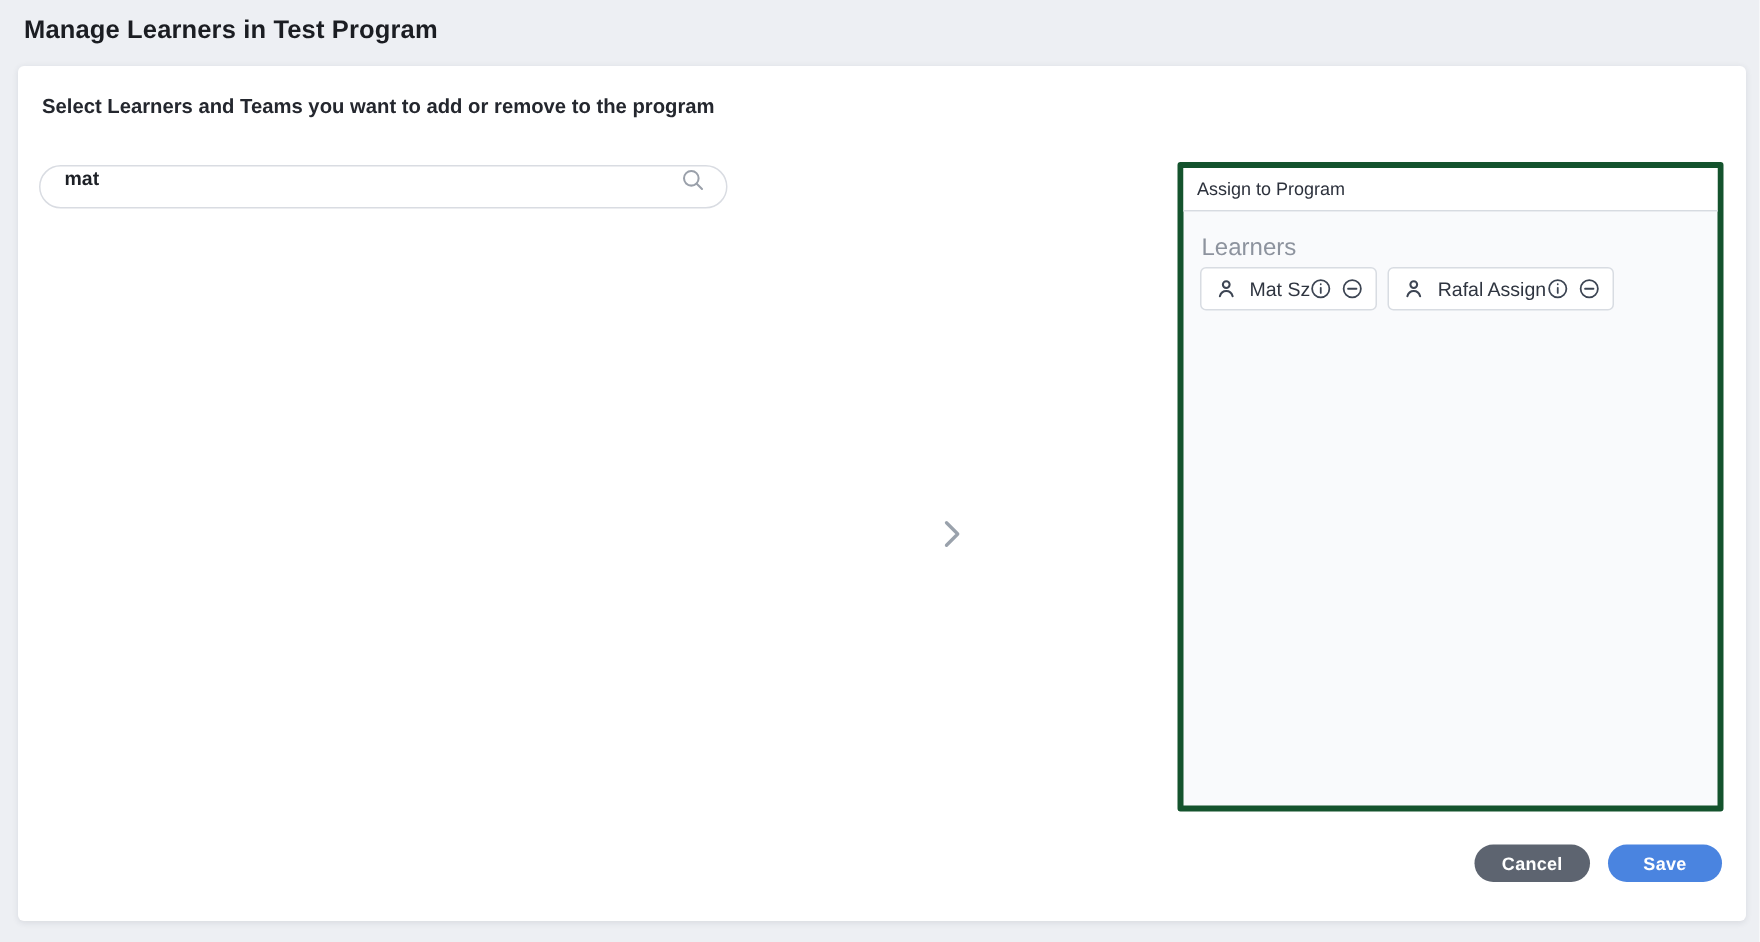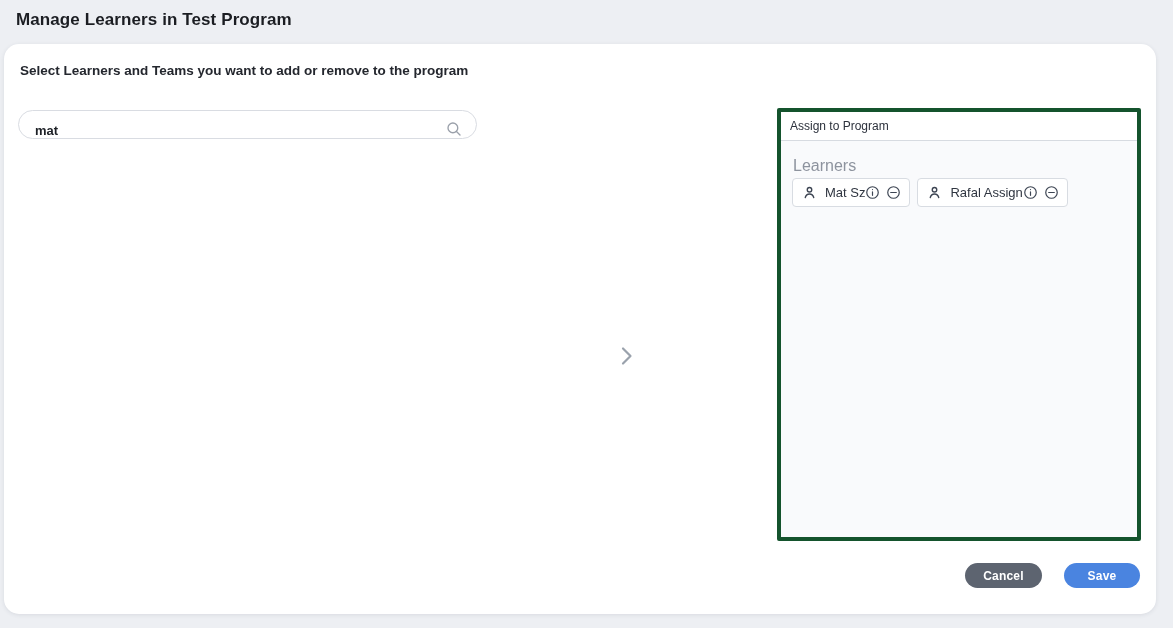--- a/index.html
+++ b/index.html
@@ -13,42 +13,42 @@
   .page-title {
     position: absolute;
     left: 16px; top: 10px;
     font-size: 17px;
     font-weight: 600;
     color: #1b1d22;
     letter-spacing: 0.1px;
   }
   .card {
     position: absolute;
-    left: 4px; top: 44px;
+    left: 12px; top: 44px;
     width: 1152px; height: 570px;
     background: #ffffff;
-    border-radius: 15px;
+    border-radius: 4px;
     box-shadow: 0 1px 4px rgba(40,50,70,0.10);
   }
   .subtitle {
     position: absolute;
     left: 16px; top: 19px;
     font-size: 13.5px;
     font-weight: 700;
     color: #24272e;
   }
   .search-box {
     position: absolute;
     left: 14px; top: 66px;
     width: 459px; height: 29px;
     border: 1px solid #d9dce2;
     border-radius: 15px;
     background: #ffffff;
     display: flex;
-    align-items: flex-end;
+    align-items: flex-start;
   }
   .search-box input {
     flex: 1;
     border: none;
     outline: none;
     background: transparent;
     padding: 0 8px 0 16px;
     font-family: "Liberation Sans", sans-serif;
     font-size: 13px;
     font-weight: 700;
@@ -131,21 +131,21 @@
     width: 15px; height: 15px;
     color: #3d4553;
     display: inline-flex;
     cursor: pointer;
   }
   .icon-btn svg { width: 100%; height: 100%; }
   .footer {
     position: absolute;
     top: 519px; right: 16px;
     display: flex;
-    gap: 22px;
+    gap: 12px;
   }
   .btn {
     height: 25px;
     border: none;
     border-radius: 13px;
     font-family: "Liberation Sans", sans-serif;
     font-size: 12px;
     font-weight: 700;
     color: #ffffff;
     cursor: pointer;

